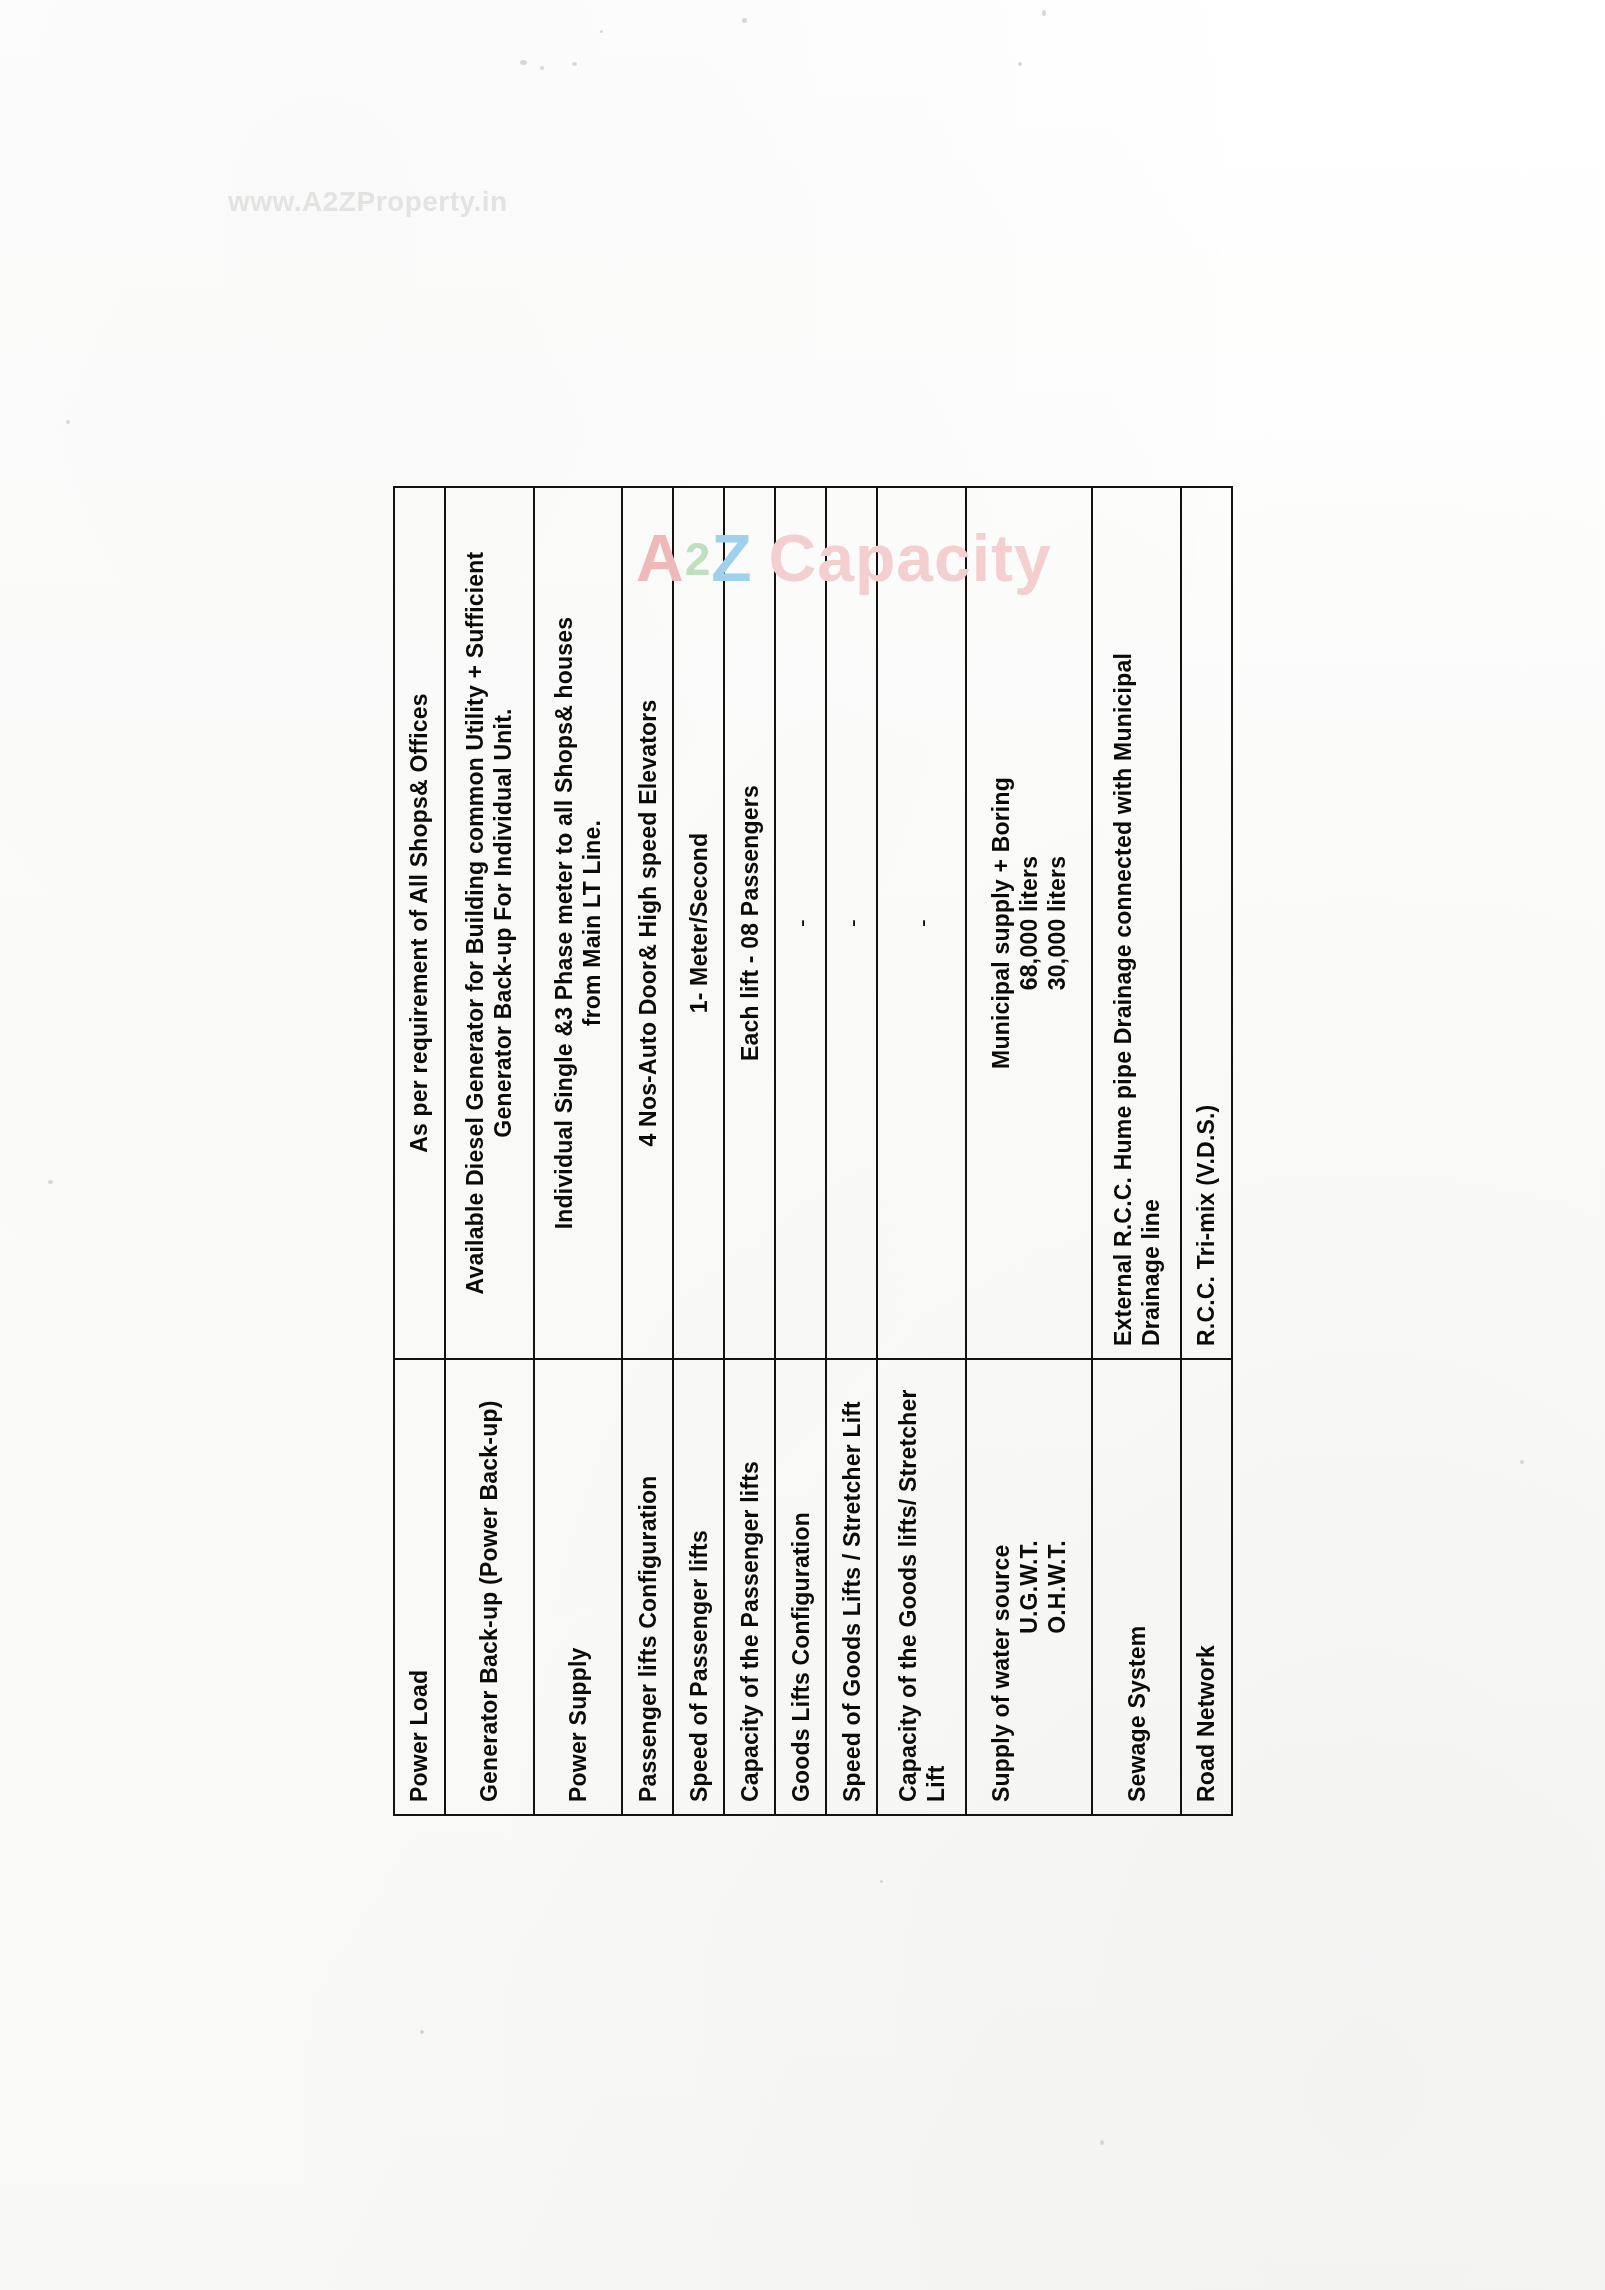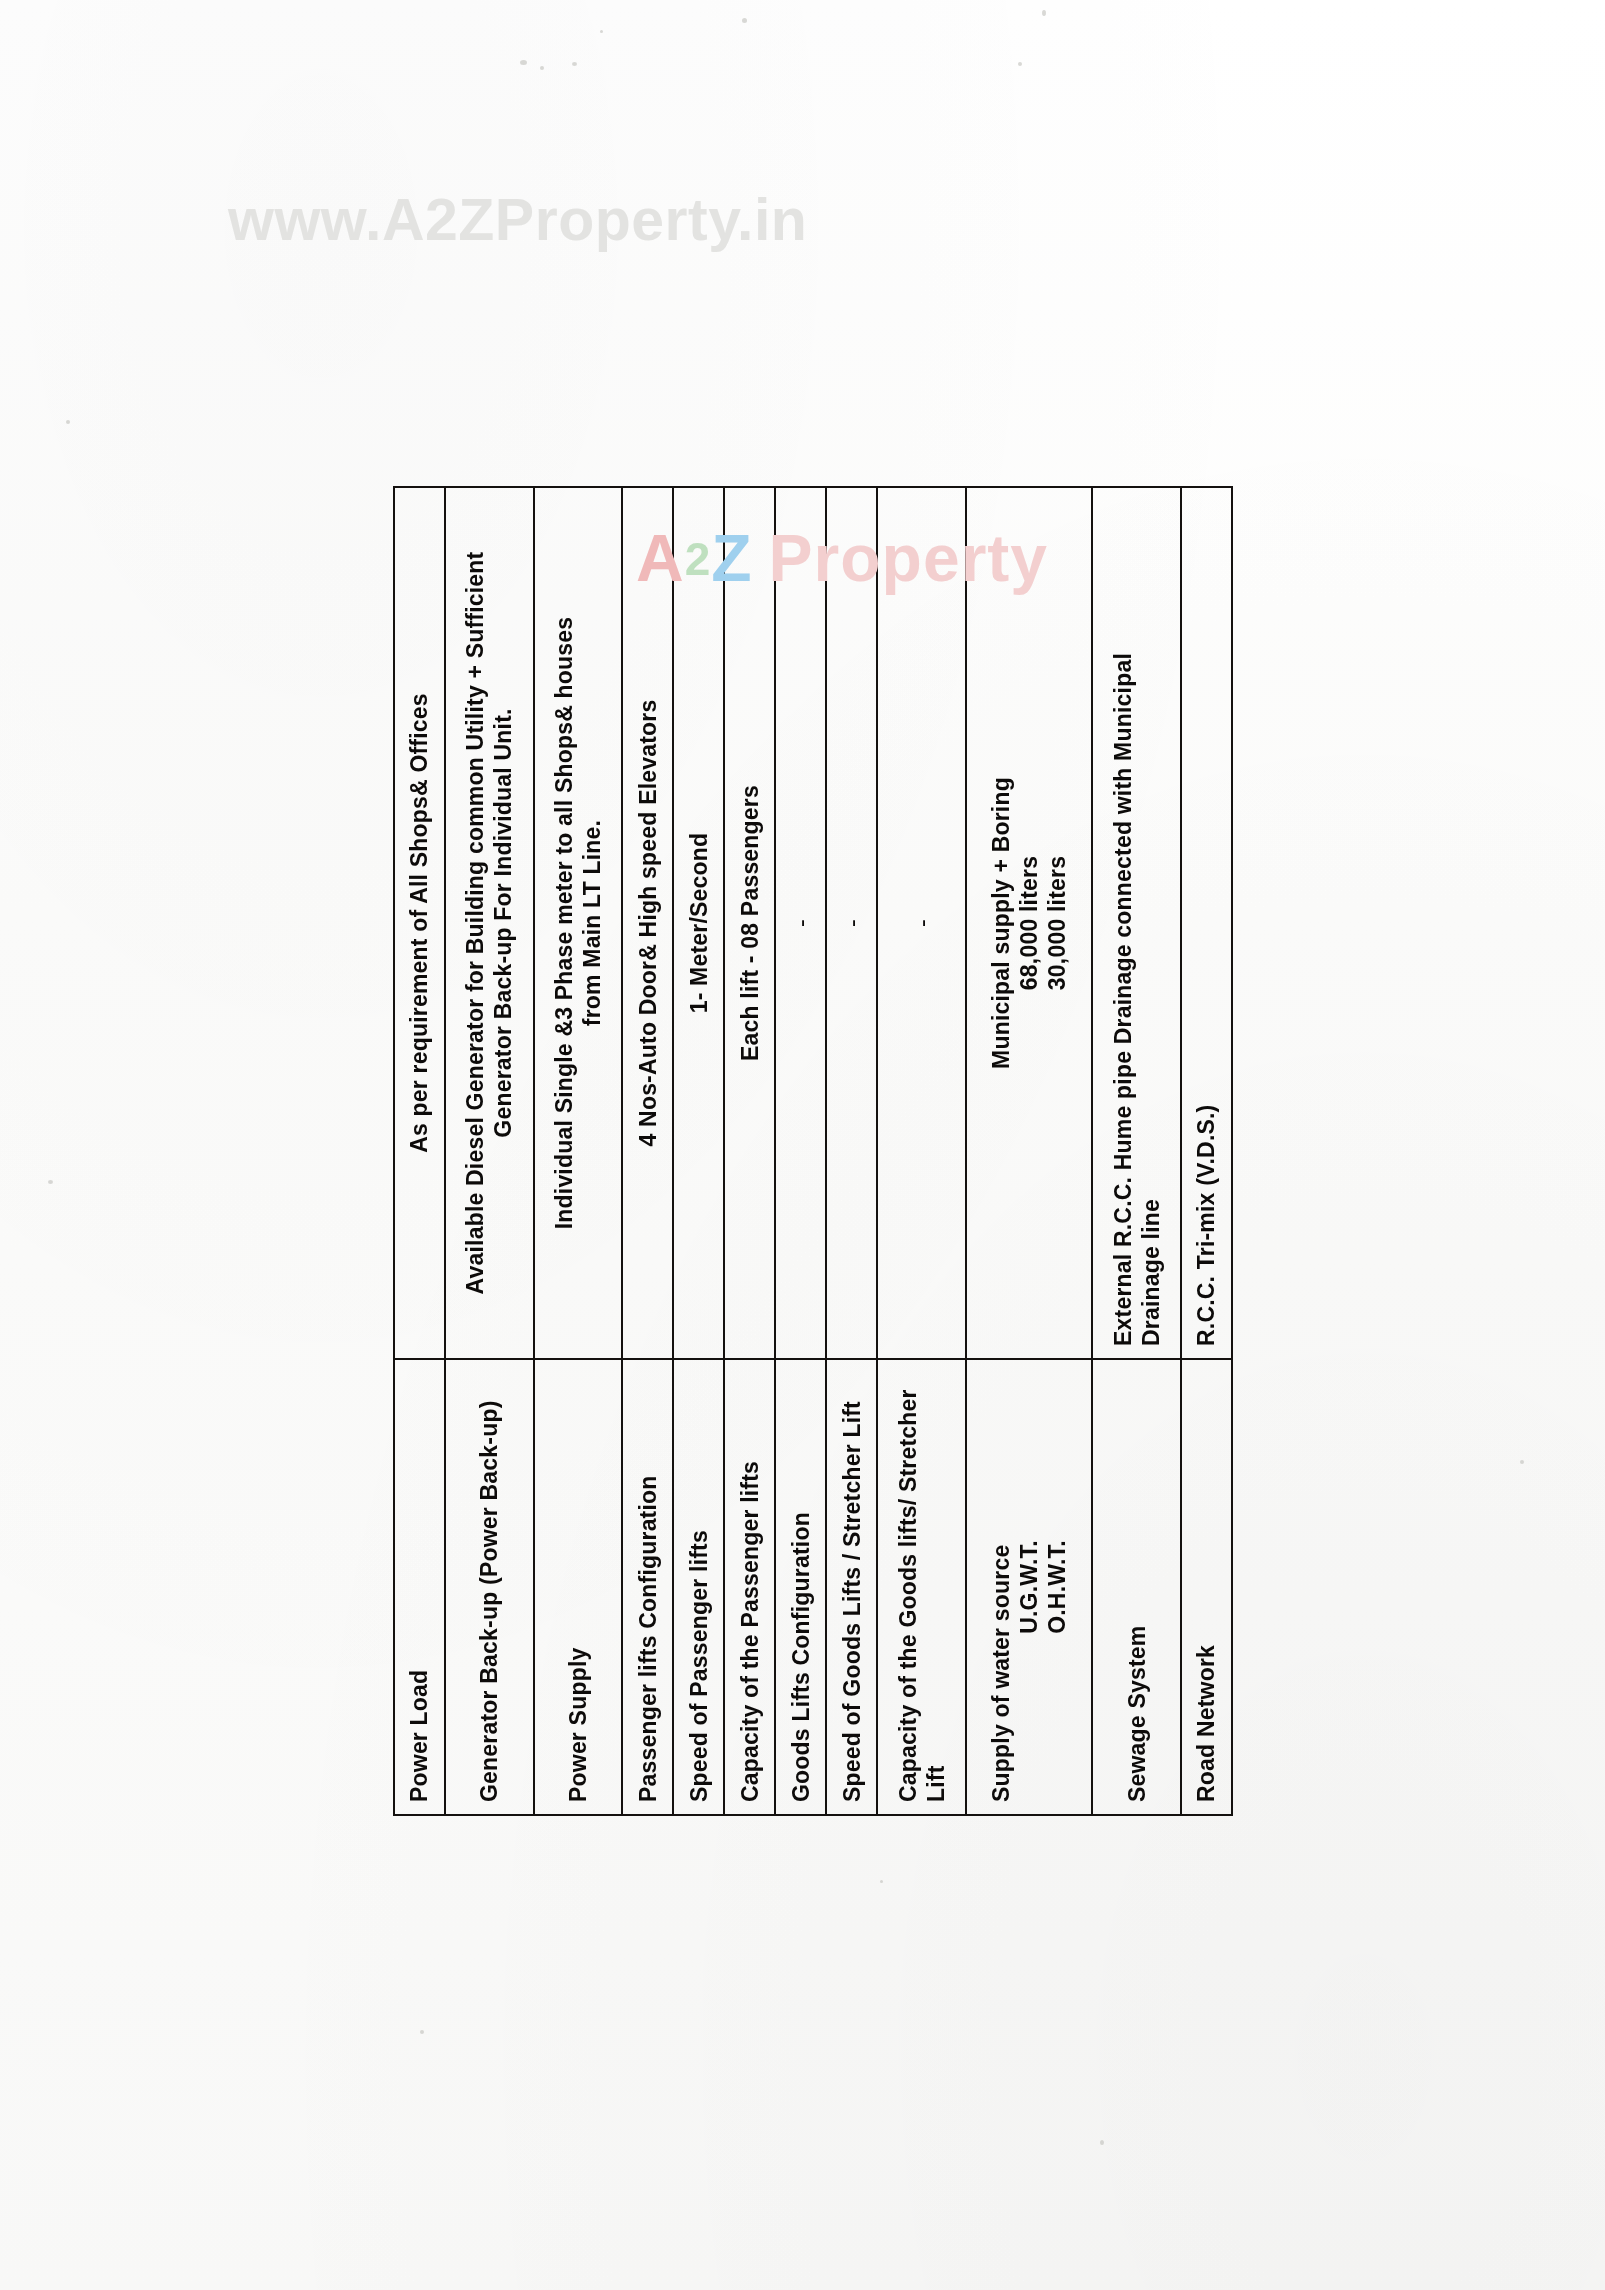--- a/index.html
+++ b/index.html
@@ -102,21 +102,21 @@
   
   .wm {
     position: absolute;
     pointer-events: none;
     user-select: none;
     white-space: nowrap;
   }
   #wm-url {
     left: 228px;
     top: 186px;
-    font-size: 59px;
+    font-size: 28px;
     font-weight: 700;
     color: #e3e3e1;
     letter-spacing: .5px;
   }
   #wm-brand {
     left: 636px;
     top: 520px;
     font-size: 66px;
     font-weight: 700;
     letter-spacing: 1px;
@@ -240,14 +240,14 @@
           <span class="value-line">R.C.C. Tri-mix (V.D.S.)</span>
         </td>
       </tr>
     </tbody>
   </table>
 </div>
 
 <div class="wm" id="wm-url">www.A2ZProperty.in</div>
 
 <div class="wm" id="wm-brand">
-  <span class="wm-a">A</span><span class="wm-2">2</span><span class="wm-z">Z</span><span class="wm-word">Property</span>
+  <span class="wm-a">A</span><span class="wm-2">2</span><span class="wm-z">Z</span><span class="wm-word">Capacity</span>
 </div>
 
 </body></html>

